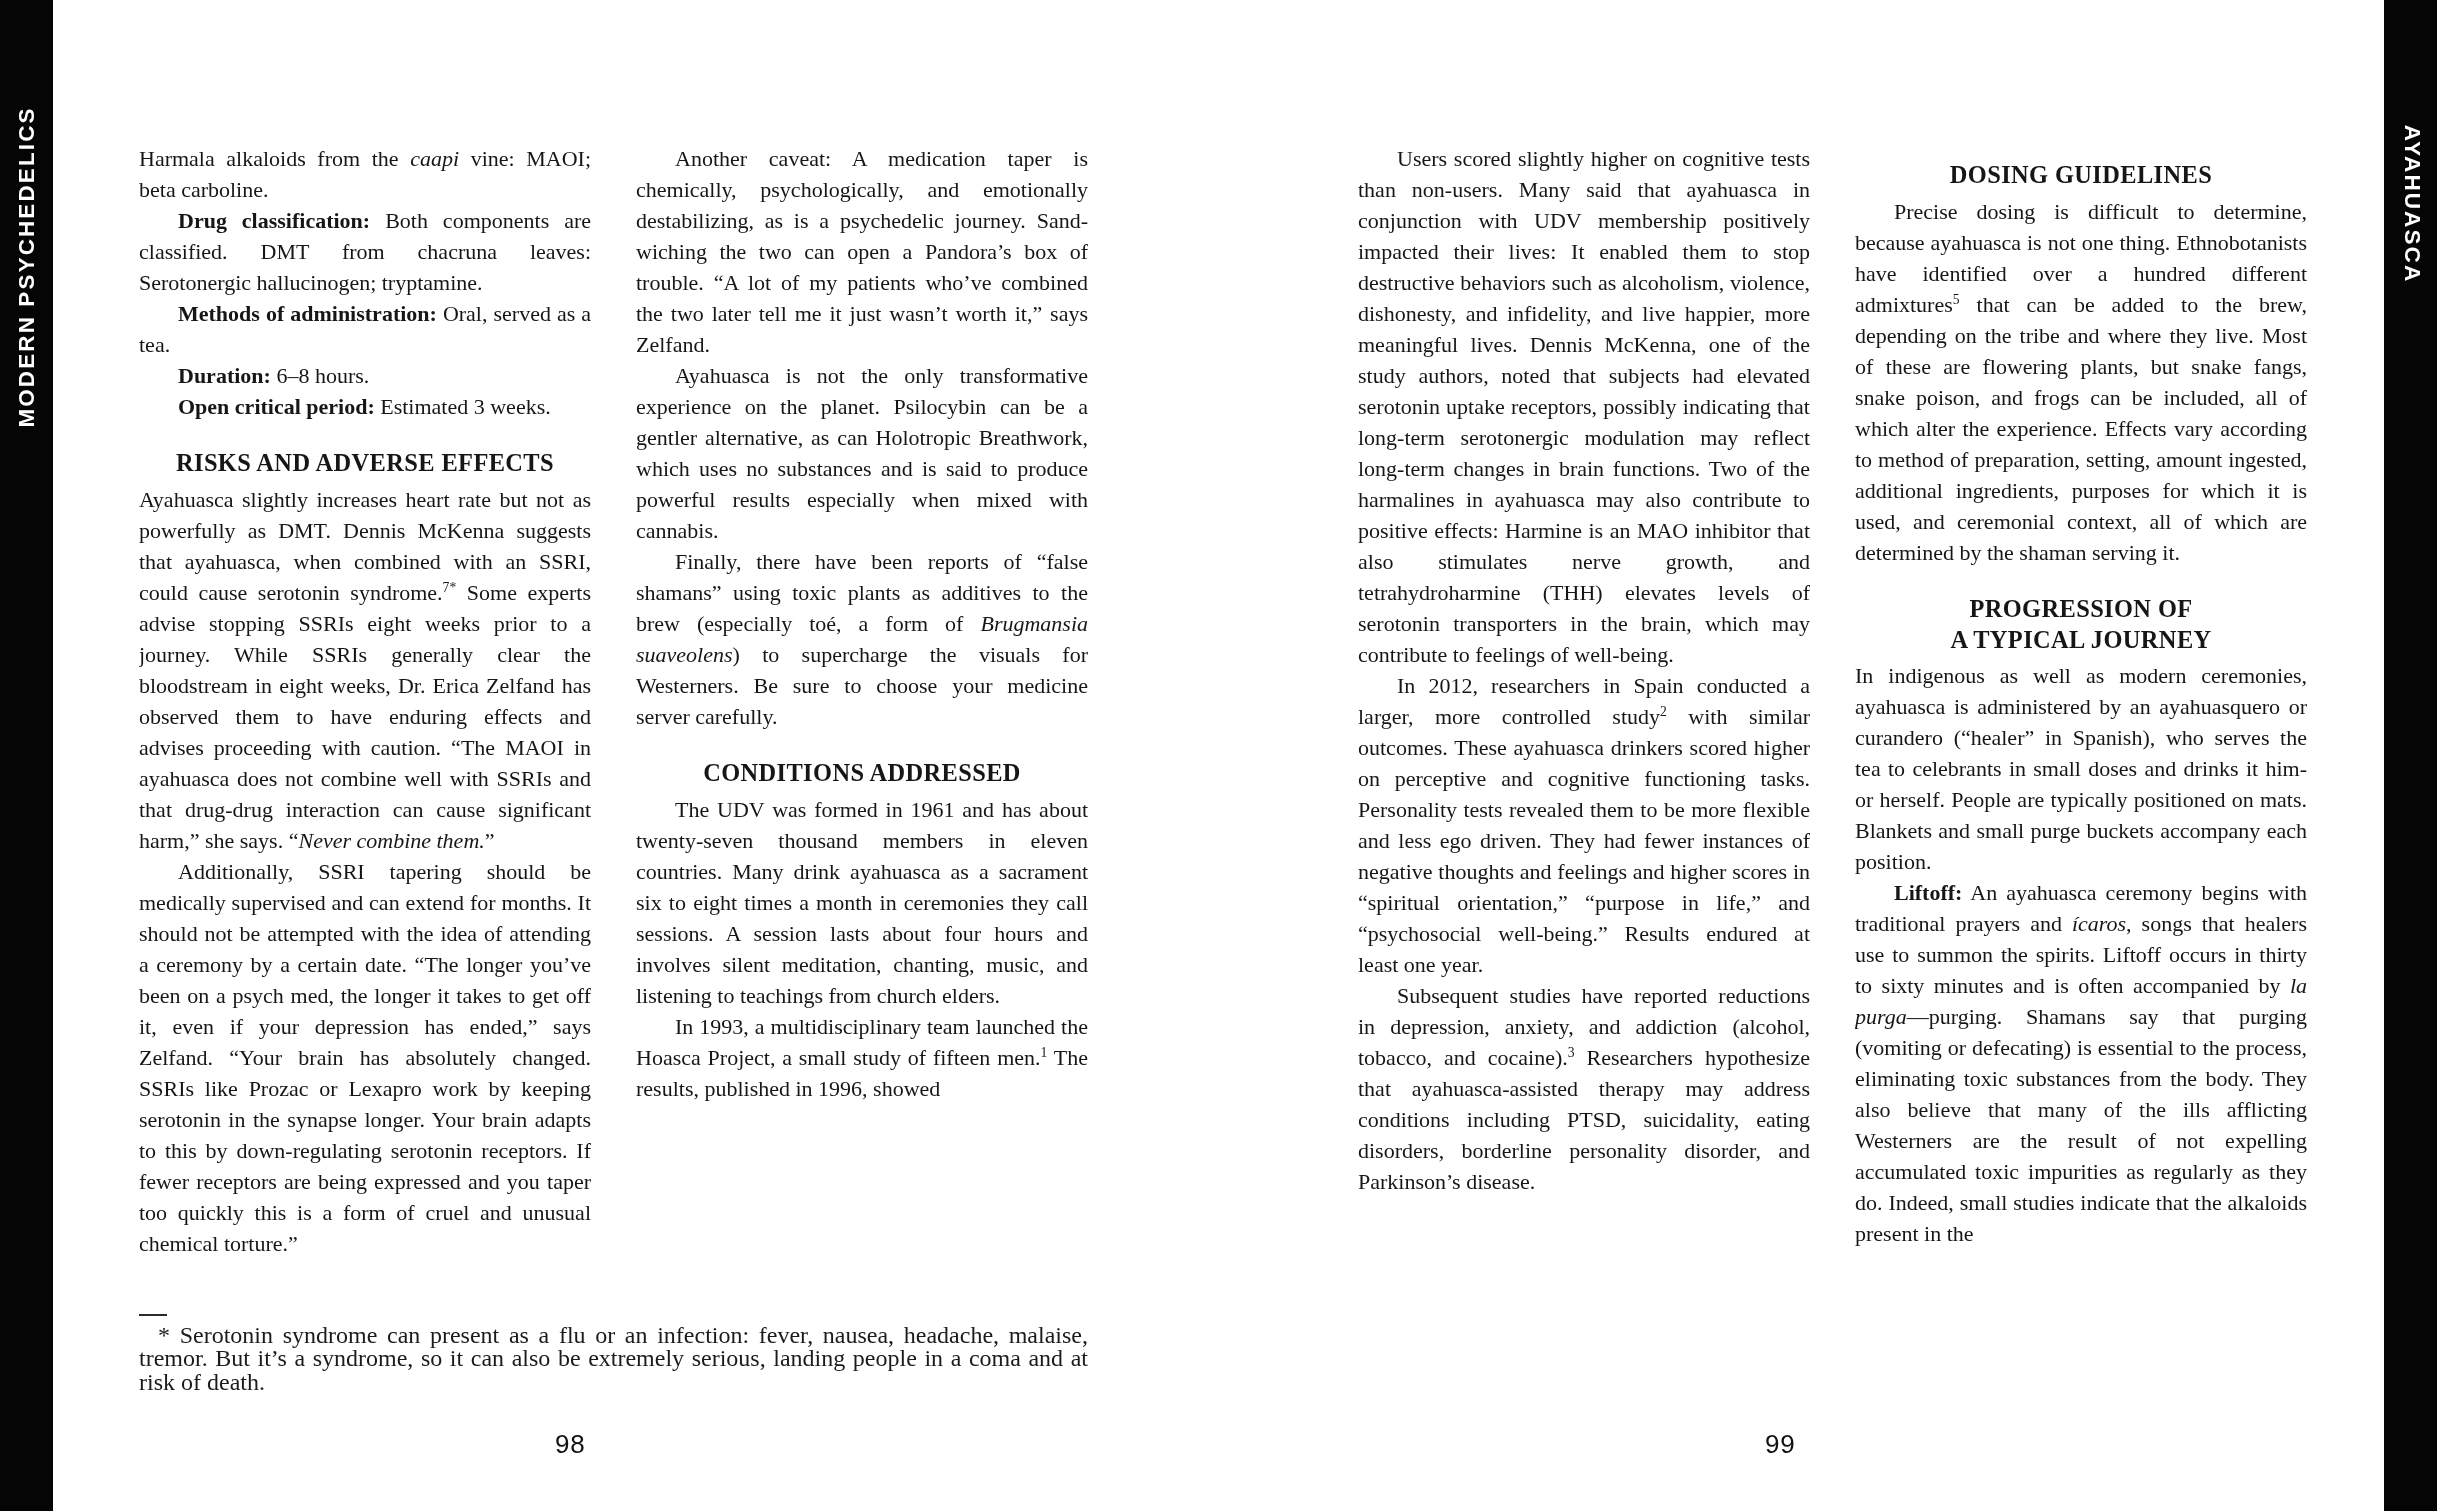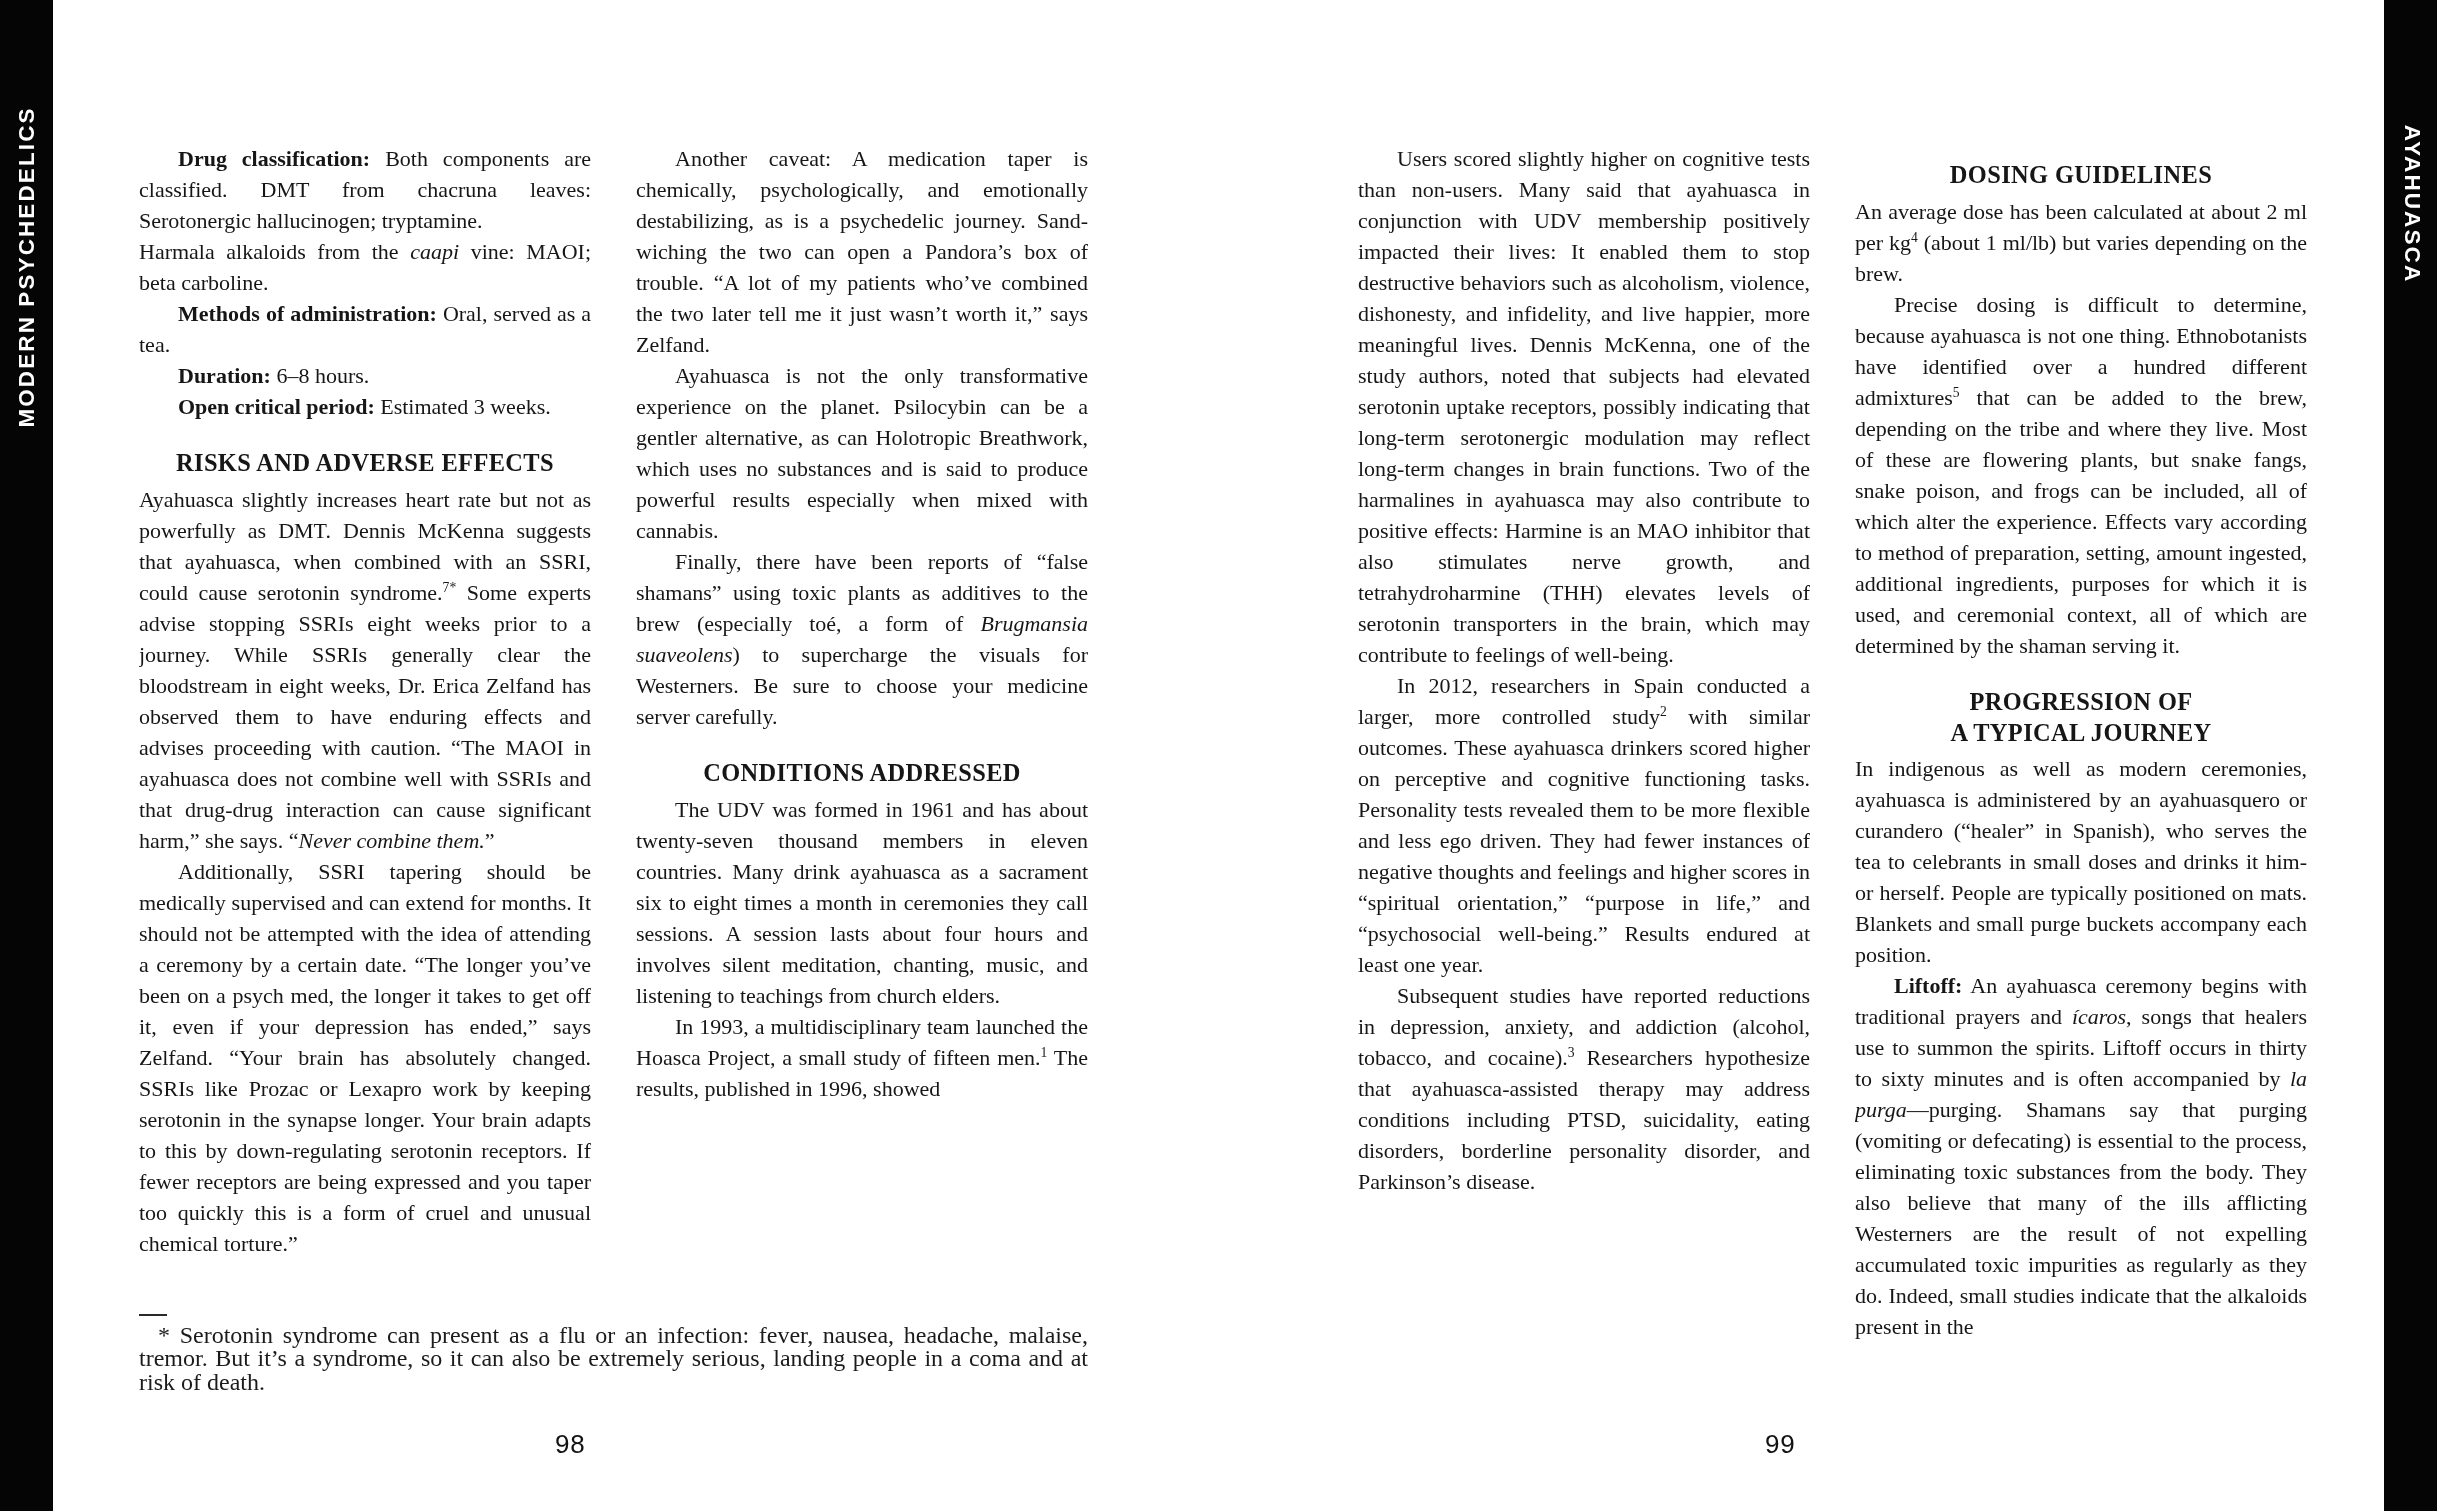--- a/index.html
+++ b/index.html
@@ -107,22 +107,22 @@
 
 <div class="spread">
 
   <div class="band band-left"></div>
   <div class="vlabel vlabel-left">MODERN PSYCHEDELICS</div>
 
   <div class="band band-right"></div>
   <div class="vlabel vlabel-right">AYAHUASCA</div>
 
   <div class="col col-left-1">
+      <p class="block-para"><span>Harmala alkaloids from the </span><span class="italic">caapi</span><span> vine: MAOI; beta carboline.</span></p>
       <p class="block-para indent"><span class="bold">Drug classification:</span><span> Both components are classified. DMT from chacruna leaves: Serotonergic hallucinogen; tryptamine.</span></p>
-      <p class="block-para"><span>Harmala alkaloids from the </span><span class="italic">caapi</span><span> vine: MAOI; beta carboline.</span></p>
       <p class="block-para indent"><span class="bold">Methods of administration:</span><span> Oral, served as a tea.</span></p>
       <p class="block-para indent"><span class="bold">Duration:</span><span> 6–8 hours.</span></p>
       <p class="block-para indent"><span class="bold">Open critical period:</span><span> Estimated 3 weeks.</span></p>
       <h2 class="block-heading">RISKS AND ADVERSE EFFECTS</h2>
       <p class="block-para"><span>Ayahuasca slightly increases heart rate but not as powerfully as DMT. Dennis McKenna suggests that ayahuasca, when combined with an SSRI, could cause serotonin syndrome.</span><sup>7*</sup><span> Some experts advise stopping SSRIs eight weeks prior to a journey. While SSRIs generally clear the bloodstream in eight weeks, Dr. Erica Zelfand has observed them to have enduring effects and advises proceeding with caution. “The MAOI in ayahuasca does not combine well with SSRIs and that drug-drug interaction can cause significant harm,” she says. “</span><span class="italic">Never combine them.</span><span>”</span></p>
       <p class="block-para indent"><span>Additionally, SSRI tapering should be medically supervised and can extend for months. It should not be attempted with the idea of attending a ceremony by a certain date. “The longer you’ve been on a psych med, the longer it takes to get off it, even if your depression has ended,” says Zelfand. “Your brain has absolutely changed. SSRIs like Prozac or Lexapro work by keeping serotonin in the synapse longer. Your brain adapts to this by down-regulating serotonin receptors. If fewer receptors are being expressed and you taper too quickly this is a form of cruel and unusual chemical torture.”</span></p>
     </div>
   <div class="col col-left-2">
       <p class="block-para indent"><span>Another caveat: A medication taper is chemically, psychologically, and emotionally destabilizing, as is a psychedelic journey. Sand-wiching the two can open a Pandora’s box of trouble. “A lot of my patients who’ve combined the two later tell me it just wasn’t worth it,” says Zelfand.</span></p>
       <p class="block-para indent"><span>Ayahuasca is not the only transformative experience on the planet. Psilocybin can be a gentler alternative, as can Holotropic Breathwork, which uses no substances and is said to produce powerful results especially when mixed with cannabis.</span></p>
@@ -137,21 +137,20 @@
 
   <div class="page-number page-number-left">98</div>
 
   <div class="col col-right-1">
       <p class="block-para indent"><span>Users scored slightly higher on cognitive tests than non-users. Many said that ayahuasca in conjunction with UDV membership positively impacted their lives: It enabled them to stop destructive behaviors such as alcoholism, violence, dishonesty, and infidelity, and live happier, more meaningful lives. Dennis McKenna, one of the study authors, noted that subjects had elevated serotonin uptake receptors, possibly indicating that long-term serotonergic modulation may reflect long-term changes in brain functions. Two of the harmalines in ayahuasca may also contribute to positive effects: Harmine is an MAO inhibitor that also stimulates nerve growth, and tetrahydroharmine (THH) elevates levels of serotonin transporters in the brain, which may contribute to feelings of well-being.</span></p>
       <p class="block-para indent"><span>In 2012, researchers in Spain conducted a larger, more controlled study</span><sup>2</sup><span> with similar outcomes. These ayahuasca drinkers scored higher on perceptive and cognitive functioning tasks. Personality tests revealed them to be more flexible and less ego driven. They had fewer instances of negative thoughts and feelings and higher scores in “spiritual orientation,” “purpose in life,” and “psychosocial well-being.” Results endured at least one year.</span></p>
       <p class="block-para indent"><span>Subsequent studies have reported reductions in depression, anxiety, and addiction (alcohol, tobacco, and cocaine).</span><sup>3</sup><span> Researchers hypothesize that ayahuasca-assisted therapy may address conditions including PTSD, suicidality, eating disorders, borderline personality disorder, and Parkinson’s disease.</span></p>
     </div>
   <div class="col col-right-2">
       <h2 class="block-heading">DOSING GUIDELINES</h2>
-      <p class="block-para"><span>An average dose has been calculated at about 2 ml per kg</span><sup>4</sup><span> (about 1 ml/lb) but varies depending on the brew.</span></p>
       <p class="block-para indent"><span>Precise dosing is difficult to determine, because ayahuasca is not one thing. Ethnobotanists have identified over a hundred different admixtures</span><sup>5</sup><span> that can be added to the brew, depending on the tribe and where they live. Most of these are flowering plants, but snake fangs, snake poison, and frogs can be included, all of which alter the experience. Effects vary according to method of preparation, setting, amount ingested, additional ingredients, purposes for which it is used, and ceremonial context, all of which are determined by the shaman serving it.</span></p>
       <h2 class="block-heading">PROGRESSION OF
 A TYPICAL JOURNEY</h2>
       <p class="block-para"><span>In indigenous as well as modern ceremonies, ayahuasca is administered by an ayahuasquero or curandero (“healer” in Spanish), who serves the tea to celebrants in small doses and drinks it him- or herself. People are typically positioned on mats. Blankets and small purge buckets accompany each position.</span></p>
       <p class="block-para indent"><span class="bold">Liftoff:</span><span> An ayahuasca ceremony begins with traditional prayers and </span><span class="italic">ícaros</span><span>, songs that healers use to summon the spirits. Liftoff occurs in thirty to sixty minutes and is often accompanied by </span><span class="italic">la purga</span><span>—purging. Shamans say that purging (vomiting or defecating) is essential to the process, eliminating toxic substances from the body. They also believe that many of the ills afflicting Westerners are the result of not expelling accumulated toxic impurities as regularly as they do. Indeed, small studies indicate that the alkaloids present in the</span></p>
     </div>
 
   <div class="page-number page-number-right">99</div>
 
 </div>

